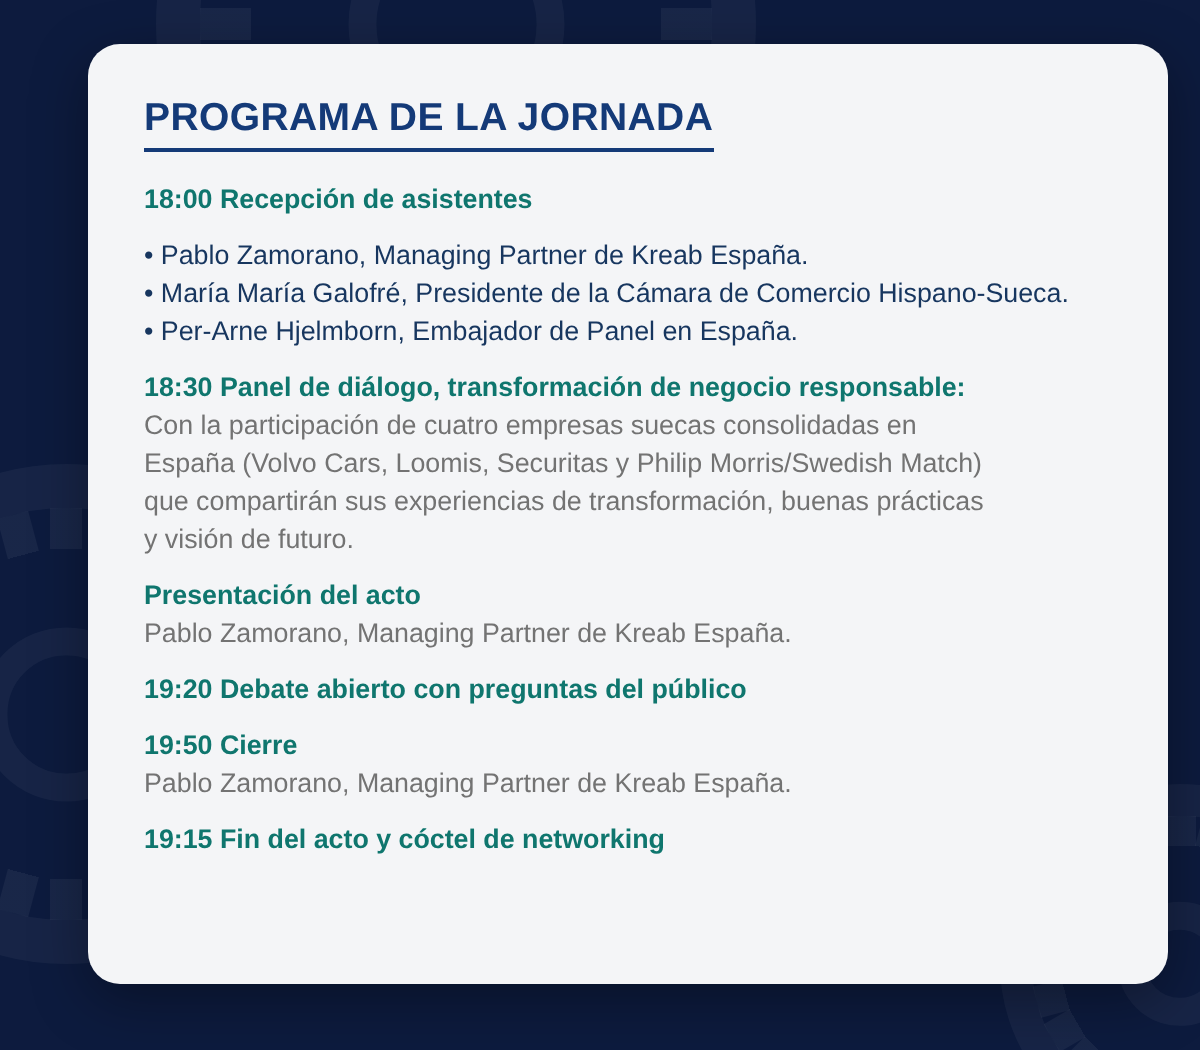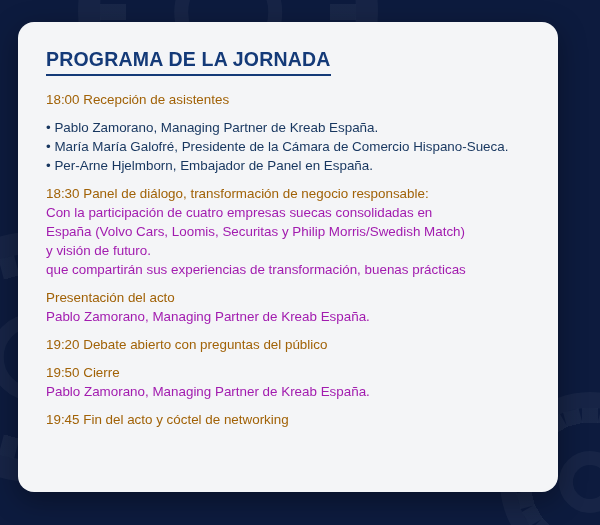--- a/index.html
+++ b/index.html
@@ -57,21 +57,21 @@
     background:
       linear-gradient(to bottom, rgba(255,255,255,0.05) 0 10%, rgba(0,0,0,0) 10% 90%, rgba(255,255,255,0.05) 90% 100%);
     transform-origin: 50% 50%;
   }
   #gear-a { width: 300px; height: 300px; left: 78px; top: -138px; }
   #gear-b { width: 250px; height: 250px; left: -92px; top: 232px; }
   #gear-c { width: 180px; height: 180px; left: 500px; top: 392px; border-width: 16px; }
 
   .card {
     position: absolute;
-    left: 18px;
+    left: 44px;
     top: 22px;
     width: 540px;
     height: 470px;
     background: #f4f5f7;
     border-radius: 16px;
     box-shadow: 0 8px 28px rgba(0,0,0,0.35);
     box-sizing: border-box;
     padding: 26px 28px 18px 28px;
   }
   .title {
@@ -84,22 +84,22 @@
     border-bottom: 2.5px solid #143a78;
     padding-bottom: 3px;
   }
   .block { margin-bottom: 9px; }
   .line {
     font-size: 13.4px;
     line-height: 1.42;
     color: #14325f;
     white-space: nowrap;
   }
-  .line.accent { color: #a16207; font-weight: normal; }
-  .line.body { color: #a21caf; }
+  .line.accent { color: #0f766e; font-weight: bold; }
+  .line.body { color: #737373; }
   .line.bullet { color: #17365f; }
 </style>
 </head>
 <body>
 
 <div class="stage">
 
   <div class="gear" id="gear-a">
     <div class="gear-teeth">
         <i style="transform: rotate(0deg);"></i>
@@ -157,33 +157,33 @@
         </div>
         <div class="block">
           <div class="line bullet">• Pablo Zamorano, Managing Partner de Kreab España.</div>
           <div class="line bullet">• María María Galofré, Presidente de la Cámara de Comercio Hispano-Sueca.</div>
           <div class="line bullet">• Per-Arne Hjelmborn, Embajador de Panel en España.</div>
         </div>
         <div class="block">
           <div class="line accent">18:30 Panel de diálogo, transformación de negocio responsable:</div>
           <div class="line body">Con la participación de cuatro empresas suecas consolidadas en</div>
           <div class="line body">España (Volvo Cars, Loomis, Securitas y Philip Morris/Swedish Match)</div>
+          <div class="line body">que compartirán sus experiencias de transformación, buenas prácticas</div>
           <div class="line body">y visión de futuro.</div>
-          <div class="line body">que compartirán sus experiencias de transformación, buenas prácticas</div>
         </div>
         <div class="block">
           <div class="line accent">Presentación del acto</div>
           <div class="line body">Pablo Zamorano, Managing Partner de Kreab España.</div>
         </div>
         <div class="block">
           <div class="line accent">19:20 Debate abierto con preguntas del público</div>
         </div>
         <div class="block">
           <div class="line accent">19:50 Cierre</div>
           <div class="line body">Pablo Zamorano, Managing Partner de Kreab España.</div>
         </div>
         <div class="block">
-          <div class="line accent">19:45 Fin del acto y cóctel de networking</div>
+          <div class="line accent">19:15 Fin del acto y cóctel de networking</div>
         </div>
       </div>
   </div>
 
 </div>
 
 </body></html>

